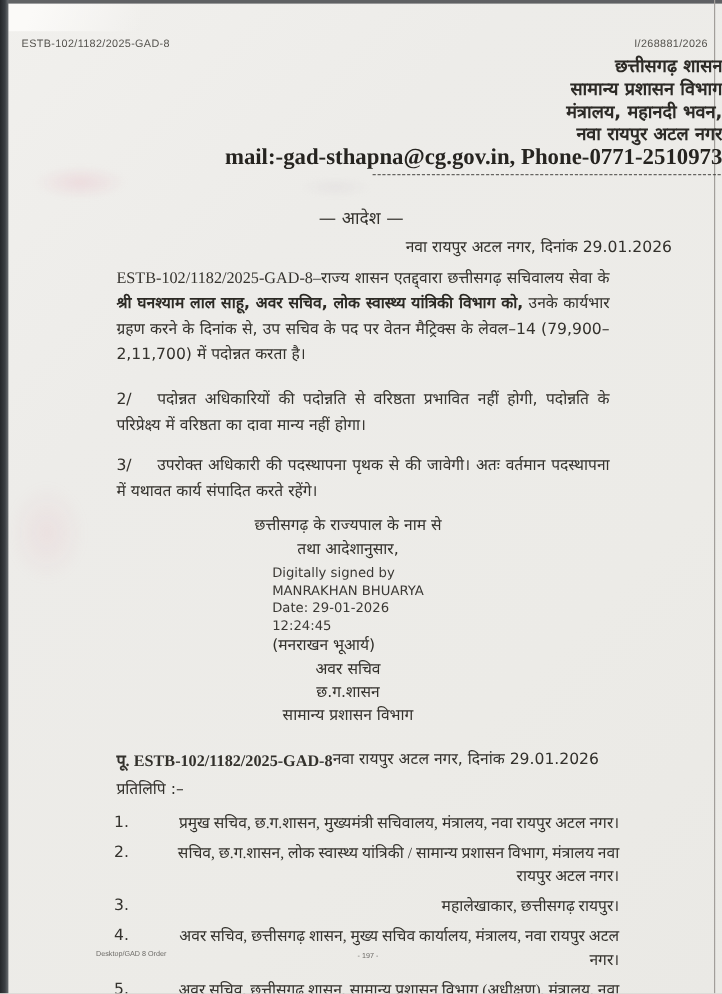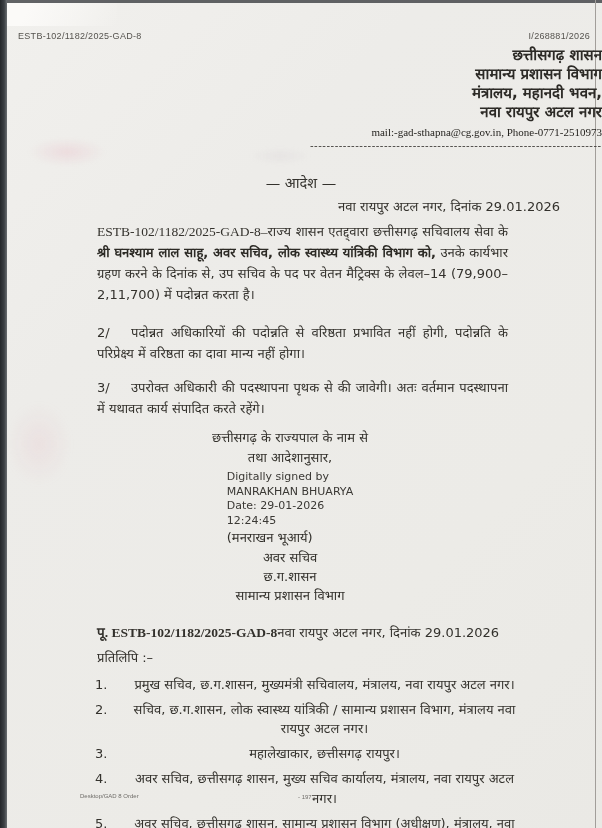--- a/index.html
+++ b/index.html
@@ -28,22 +28,22 @@
   .smudge3{position:absolute;left:250px;top:148px;width:60px;height:16px;border-radius:50%;
     background:radial-gradient(ellipse at center,rgba(200,190,200,.18),rgba(200,190,200,0) 70%);filter:blur(2px);}
 
   .refline{position:absolute;top:31px;left:18px;right:12px;display:flex;justify-content:space-between;
     font-family:"Liberation Sans","DejaVu Sans",sans-serif;font-size:9px;letter-spacing:.3px;color:#55534e;}
 
   .flow{position:absolute;left:0;top:46px;right:0;}
 
   .hdr{ text-align:right; }
   .hdr .hline{font-size:15px;font-weight:bold;line-height:19px;color:#2c2a26;}
-  .hdr .mail{font-family:"Liberation Serif","DejaVu Sans",serif;font-weight:normal;
-    font-size:11px;line-height:18px;color:#262420;margin-top:1px;}
+  .hdr .mail{font-family:"Liberation Serif","DejaVu Sans",serif;font-weight:bold;
+    font-size:19px;line-height:18px;color:#262420;margin-top:1px;}
   .hdr .divider{display:inline-block;max-width:292px;overflow:hidden;white-space:nowrap;
     font-size:10px;letter-spacing:.5px;line-height:10px;color:#3d3b37;vertical-align:top;}
 
   .order-title{text-align:center;font-size:14.5px;line-height:18px;margin-top:14px;color:#33312c;}
   .dateline{ text-align:right;padding-right:42px;font-size:13px;line-height:20px;margin-top:5px;color:#33312c;}
 
   .para{margin:4px 94px 0 97px;font-size:13px;line-height:21px;text-align:justify;color:#34322d;}
   .para .latin-serif{font-family:"Liberation Serif","DejaVu Sans",serif;font-size:13.5px;}
   .para .bold{font-weight:bold;color:#2c2a25;}
   .pnum{display:inline-block;min-width:34px;}
@@ -58,21 +58,21 @@
   .sig-role{line-height:19px;}
 
   .endorse{display:flex;justify-content:flex-start;margin:18px 42px 0 97px;
     font-size:13px;line-height:20px;color:#33312c;}
   .endorse .eref{font-family:"Liberation Serif","DejaVu Sans",serif;font-weight:600;font-size:13.5px;}
 
   .copyhead{margin:4px 0 0 97px;font-size:13px;line-height:22px;color:#33312c;}
   .copylist{margin:2px 86px 0 95px;}
   .copyrow{display:flex;font-size:13px;line-height:19.5px;margin-top:5.5px;color:#34322d;}
   .copyrow .n{flex:0 0 38px;}
-  .copyrow .t{flex:1;text-align:center;}
+  .copyrow .t{flex:1;text-align:right;font-family:Liberation Serif, serif;}
 
   .footer-left{position:absolute;left:80px;top:793px;font-family:"Liberation Sans","DejaVu Sans",sans-serif;
     font-size:6px;color:#6e6c68;}
   .footer-page{position:absolute;left:298px;top:794px;font-family:"Liberation Sans","DejaVu Sans",sans-serif;
     font-size:6px;color:#6e6c68;}
 </style>
 </head>
 <body>
 
 <div class="page">

